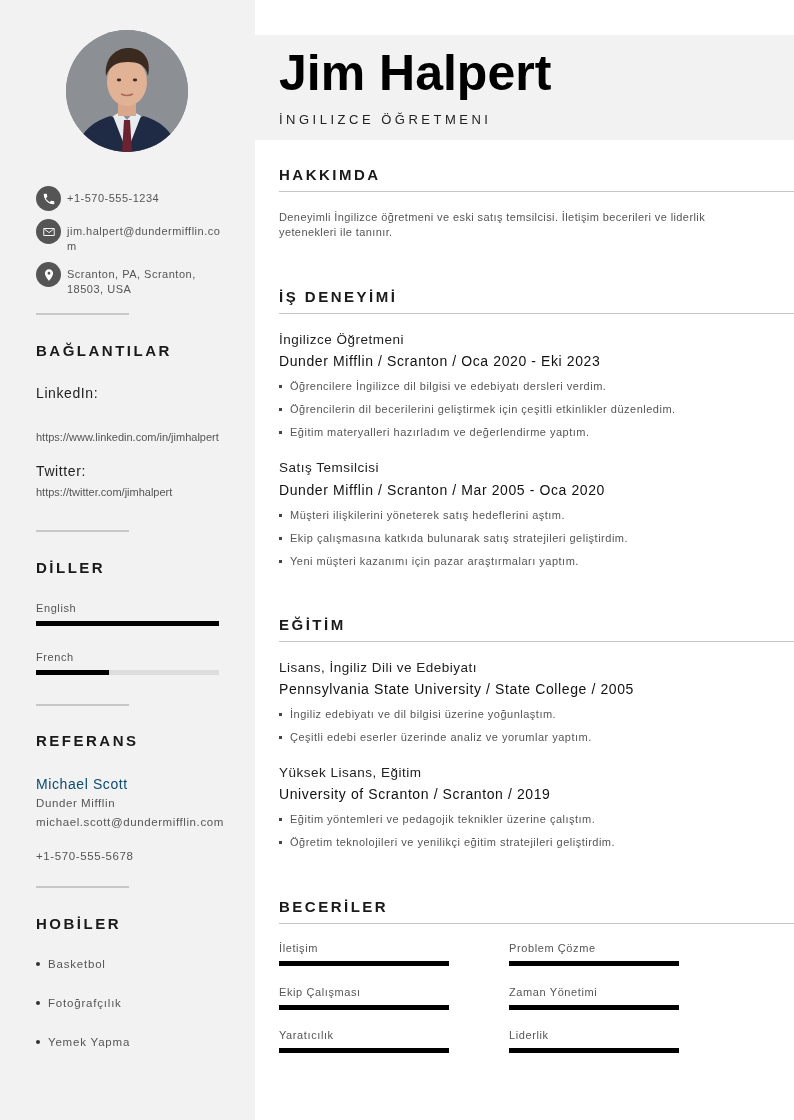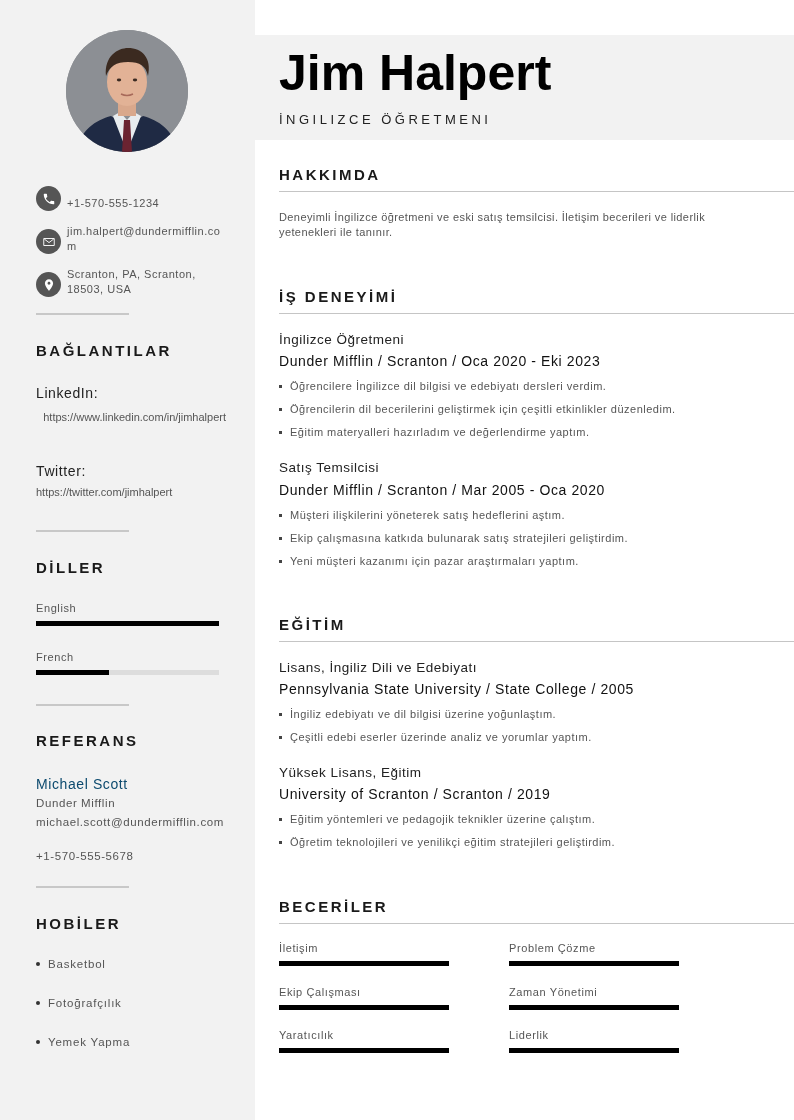--- a/index.html
+++ b/index.html
@@ -8,21 +8,21 @@
 
     .sidebar { position: absolute; left: 0; top: 0; width: 255px; height: 1120px; background: #f2f2f2; }
     .main { position: absolute; left: 255px; top: 0; width: 539px; height: 1120px; background: #ffffff; }
 
     
     .photo { position: absolute; left: 66px; top: 30px; width: 122px; height: 122px; border-radius: 50%; overflow: hidden; background: #8a8d92; }
     .photo svg { width: 100%; height: 100%; display: block; }
 
     
     .contact { position: absolute; left: 36px; top: 186px; width: 200px; }
-    .contact-row { display: flex; align-items: flex-end; margin-bottom: 8px; }
+    .contact-row { display: flex; align-items: flex-start; margin-bottom: 8px; }
     .contact-icon { width: 25px; height: 25px; border-radius: 50%; background: #555555; flex: 0 0 25px; display: flex; align-items: center; justify-content: center; margin-right: 6px; }
     .contact-icon svg { width: 14px; height: 14px; fill: #ffffff; }
     .contact-text { font-size: 11px; line-height: 15px; color: #555; letter-spacing: 0.5px; padding-top: 5px; word-break: break-all; width: 160px; }
 
     .side-divider { position: absolute; left: 36px; width: 93px; height: 2px; background: #c8c8c8; }
 
     .side-heading { position: absolute; left: 36px; font-size: 15px; font-weight: bold; letter-spacing: 2.5px; color: #1a1a1a; }
 
     .link-label { position: absolute; left: 36px; font-size: 14px; color: #222; letter-spacing: 0.6px; }
     .link-url { position: absolute; left: 36px; width: 190px; font-size: 11px; line-height: 15px; color: #555; word-break: break-all; }
@@ -108,21 +108,21 @@
           </svg>
       </span>
       <span class="contact-text" style="word-break: normal;">Scranton, PA, Scranton, 18503, USA</span>
     </div>
   </div>
 
   <div class="side-divider" style="top:313px;"></div>
 
   <div class="side-heading" style="top:342px;">BAĞLANTILAR</div>
   <div class="link-label" style="top:385px;">LinkedIn:</div>
-  <div class="link-url" style="top:410px;text-align:right;">https://www.linkedin.com/in/jimhalpert</div>
+  <div class="link-url" style="top:430px;">https://www.linkedin.com/in/jimhalpert</div>
   <div class="link-label" style="top:463px;">Twitter:</div>
   <div class="link-url" style="top:485px;">https://twitter.com/jimhalpert</div>
 
   <div class="side-divider" style="top:530px;"></div>
 
   <div class="side-heading" style="top:559px;">DİLLER</div>
   <div class="lang-label" style="top:602px;">English</div>
   <div class="lang-bar" style="top:621px;">
     <div class="lang-fill" style="width:100%;"></div>
   </div>

